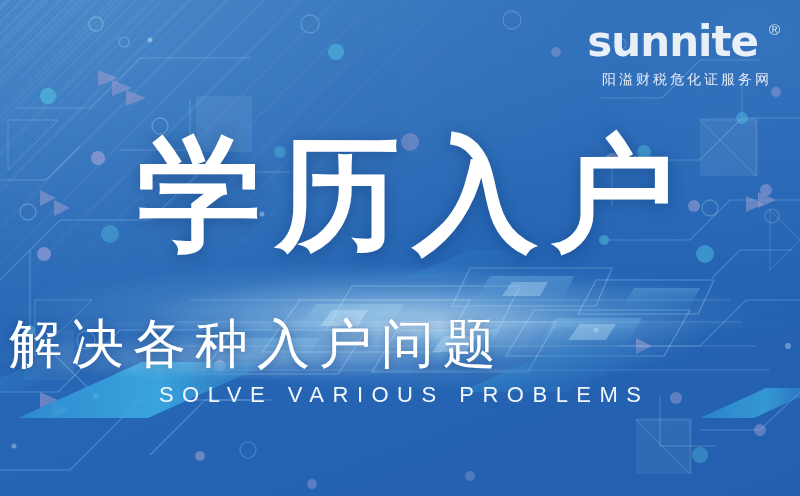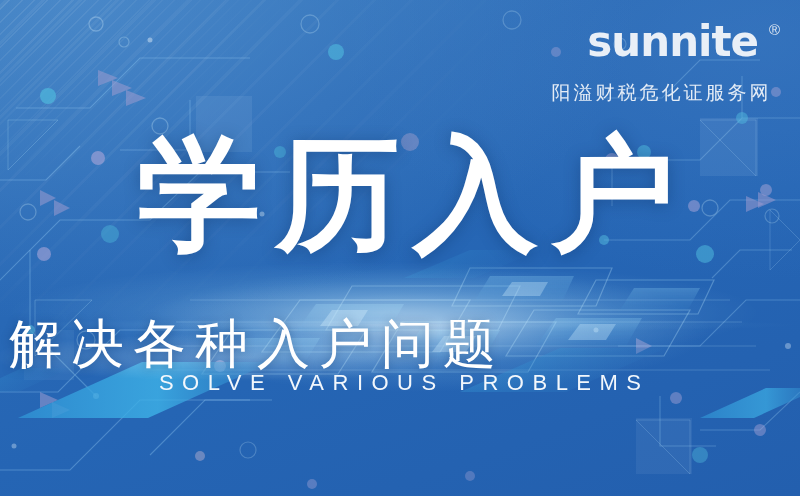--- a/index.html
+++ b/index.html
@@ -87,21 +87,21 @@
     line-height: 1;
     font-weight: 400;
     letter-spacing: 9px;
     text-indent: 9px;
     white-space: nowrap;
     text-shadow: 0 1px 10px rgba(10,40,90,0.35);
   }
   .sub-en {
     position: absolute;
     left: 0; right: 0;
-    top: 372px;
+    top: 384px;
     text-align: center;
     color: #f2f7fc;
     font-size: 22px;
     line-height: 1;
     font-weight: 400;
     letter-spacing: 8.5px;
     text-indent: 8.5px;
     white-space: nowrap;
   }
 
@@ -132,27 +132,27 @@
   .logo-reg {
     position: absolute;
     right: 0px;
     top: 0px;
     color: #dfe8f3;
     font-size: 15px;
     line-height: 15px;
   }
   .logo-cn {
     display: block;
-    margin-top: 22px;
+    margin-top: 9px;
     color: #e4ecf6;
-    font-size: 19px;
+    font-size: 14px;
     line-height: 17px;
     letter-spacing: 3px;
     text-indent: 3px;
-    text-align: center;
+    text-align: right;
     padding-right: 8px;
     white-space: nowrap;
   }
 </style>
 </head>
 <body>
 
 <div id="banner">
 
   <div class="layer bg-base"></div>

